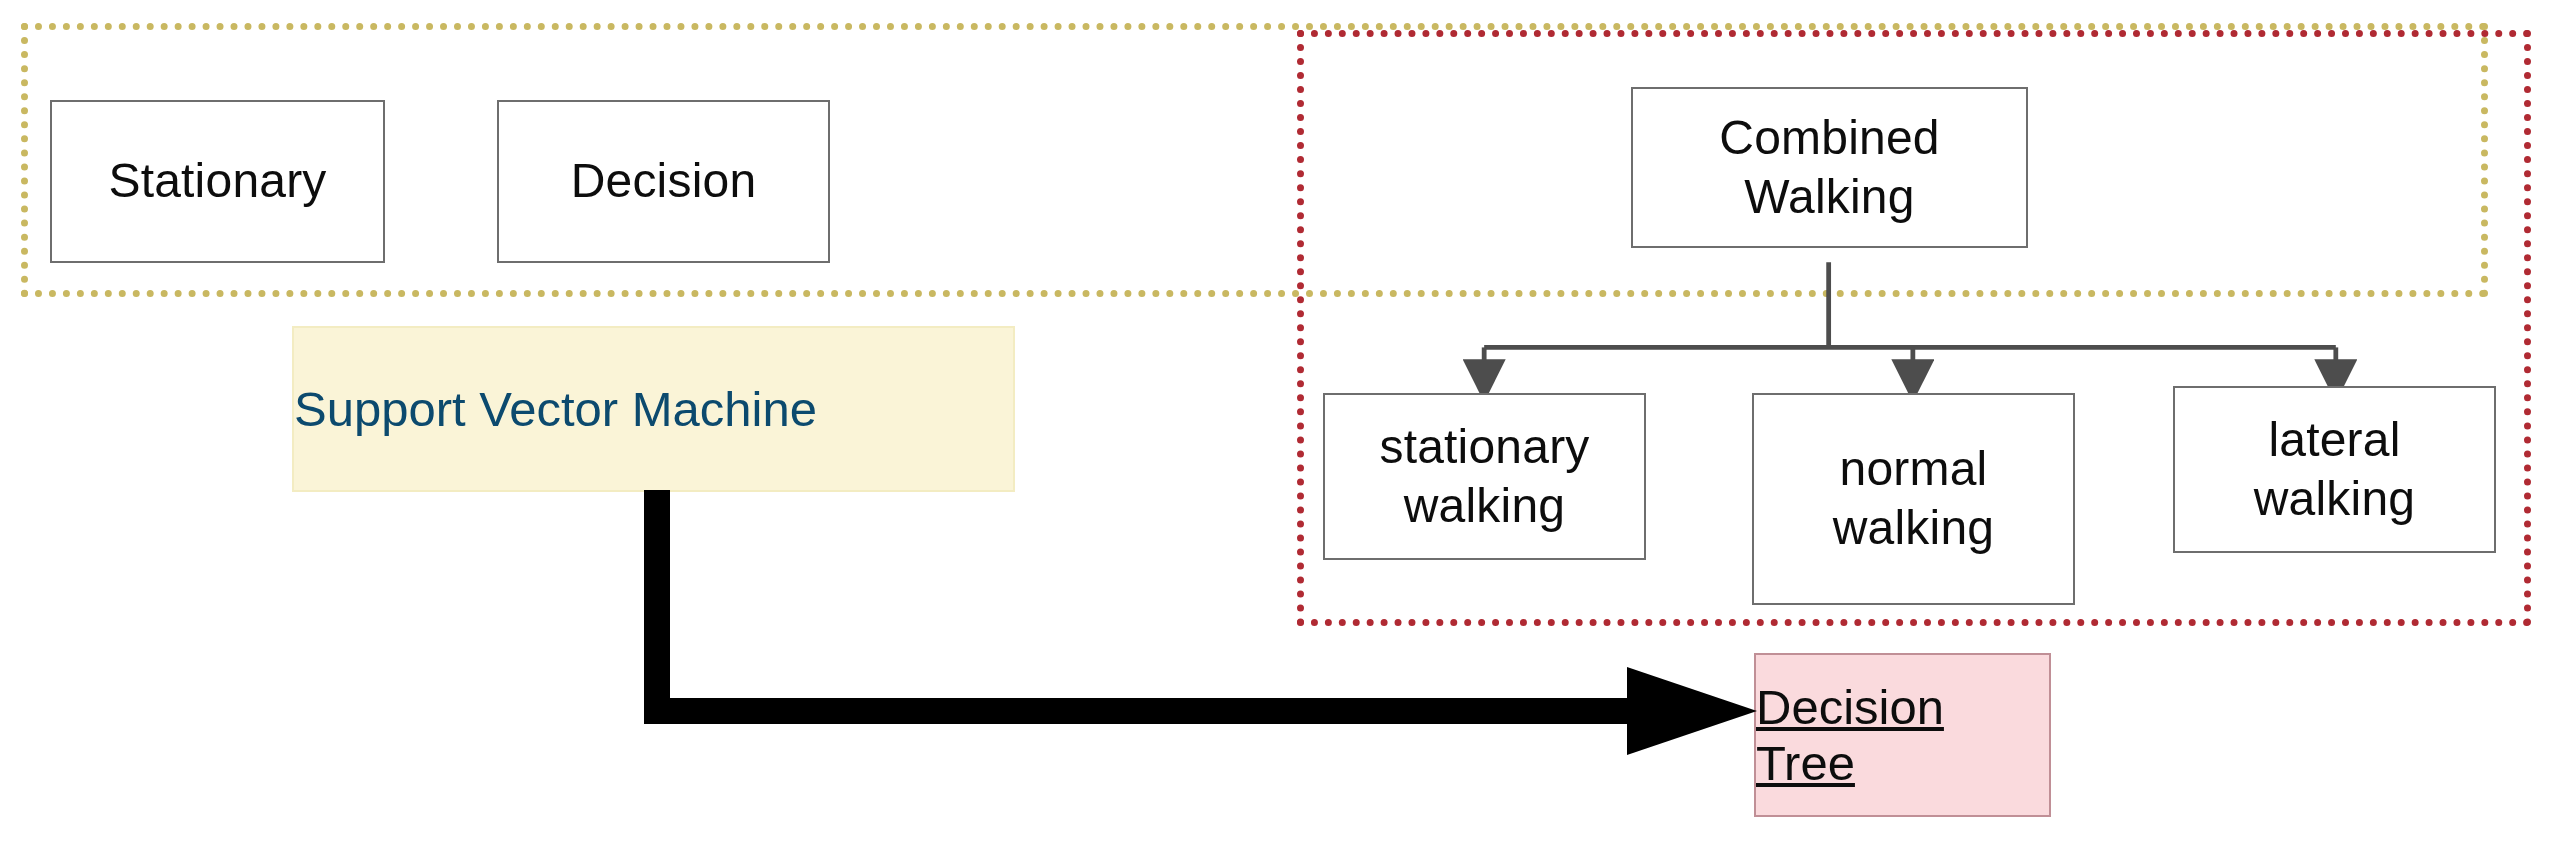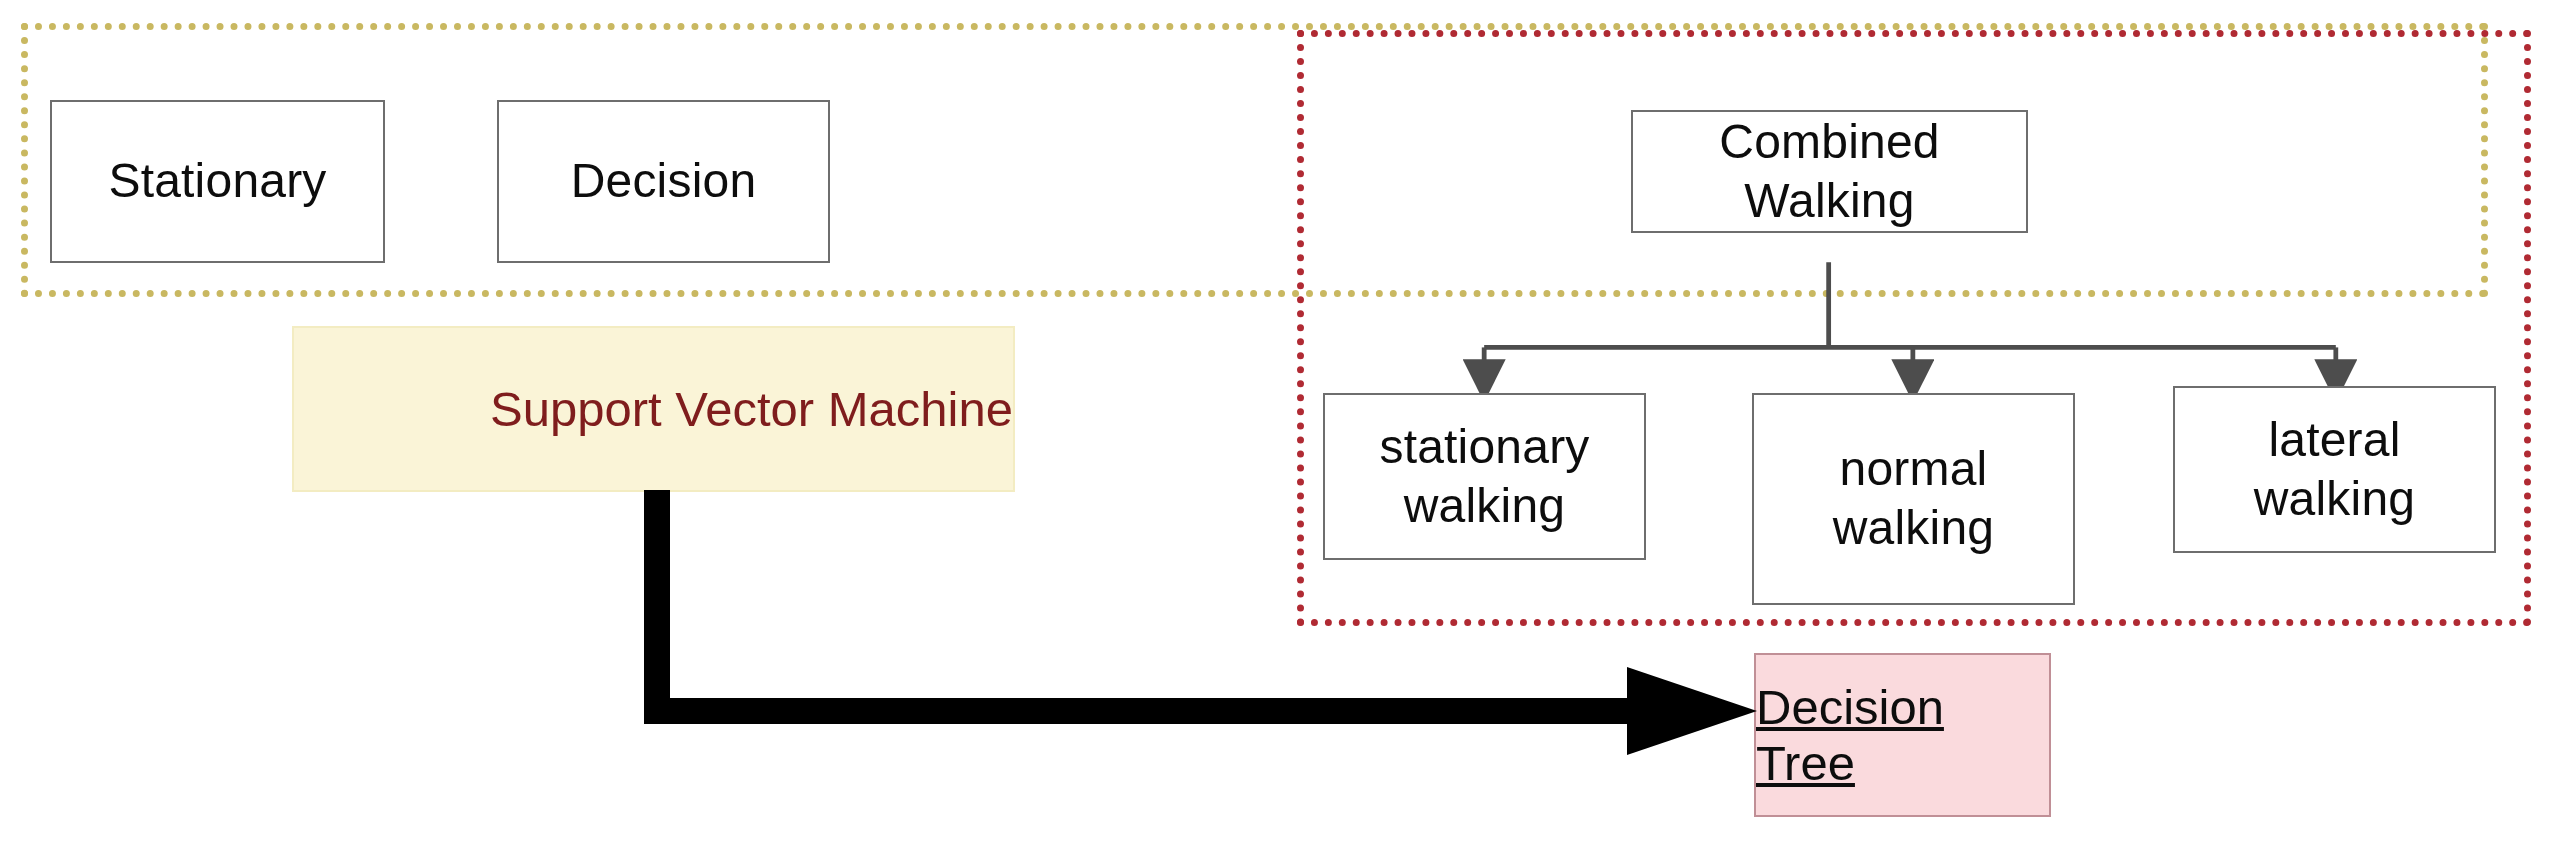--- a/index.html
+++ b/index.html
@@ -52,40 +52,40 @@
     color: #0d0d0d;
     font-size: 48px;
     line-height: 1.22;
     letter-spacing: 0.2px;
   }
   .node .lbl { display: block; }
 
   #node-stationary  { left: 50px;   top: 100px; width: 335px; height: 163px; }
   #node-ascending   { left: 497px;  top: 100px; width: 333px; height: 163px; }
   #node-descending  { left: 946px;  top: 100px; width: 335px; height: 163px; }
-  #node-combined-walking { left: 1631px; top: 110px; width: 397px; height: 123px; }
+  #node-combined-walking { left: 1631px; top: 87px; width: 397px; height: 161px; }
 
   #node-stationary-walking { left: 1323px; top: 393px; width: 323px; height: 167px; }
   #node-normal-walking     { left: 1752px; top: 393px; width: 323px; height: 212px; }
   #node-lateral-walking    { left: 2173px; top: 386px; width: 323px; height: 167px; }
 
   
   #node-svm {
     position: absolute;
     box-sizing: border-box;
     left: 292px;
     top: 326px;
     width: 723px;
     height: 166px;
     background: #faf4d7;
     border: 2.9px solid #f3ecc2;
     display: flex;
     align-items: center;
-    justify-content: flex-end;
-    color: #7f1d1d;
+    justify-content: flex-start;
+    color: #0c4a6e;
     font-size: 49px;
   }
   #node-decision-tree {
     position: absolute;
     box-sizing: border-box;
     left: 1754px;
     top: 653px;
     width: 297px;
     height: 164px;
     background: #fadadd;

